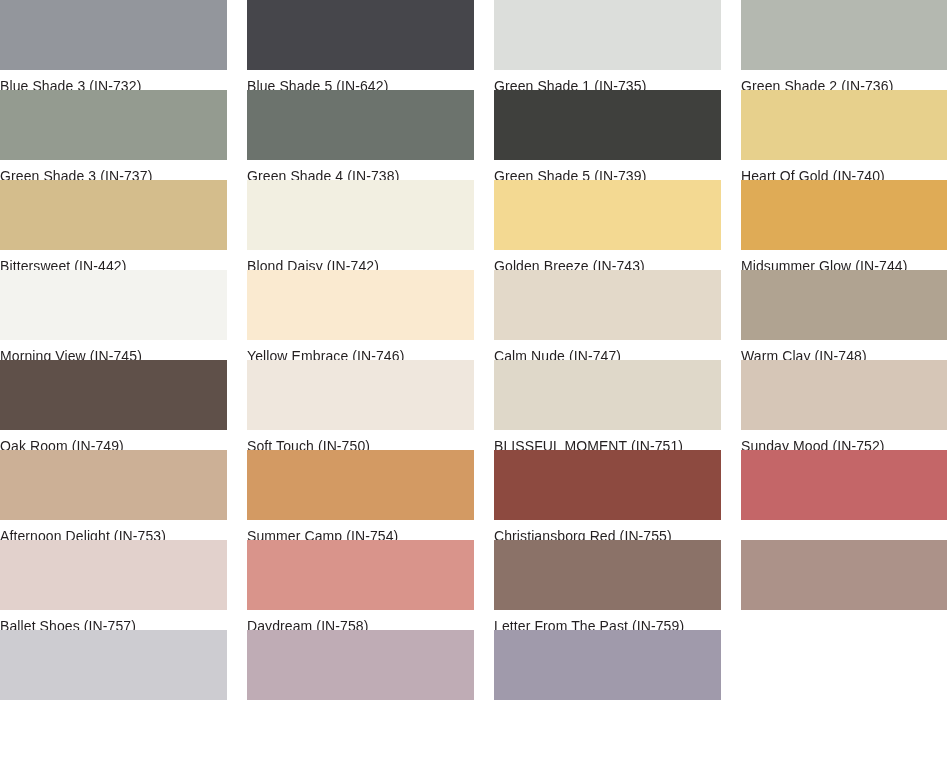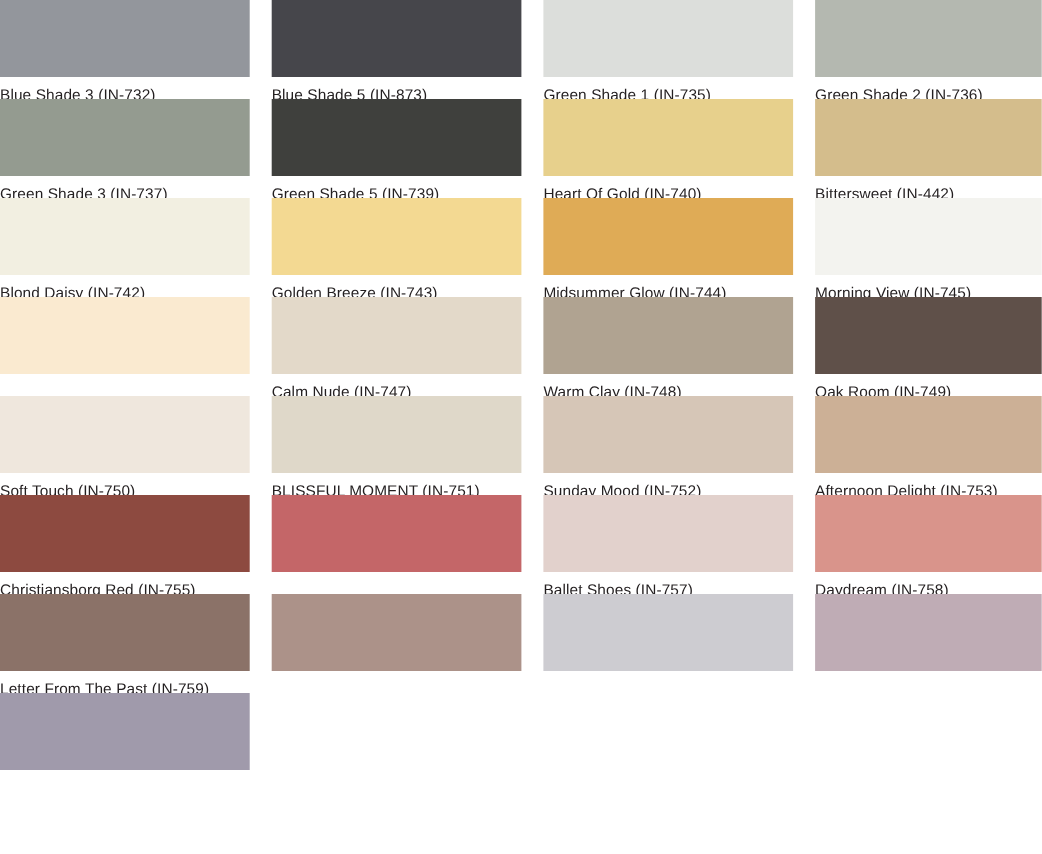--- a/index.html
+++ b/index.html
@@ -58,33 +58,37 @@
 </head>
 <body style="background: rgb(255, 255, 255);">
 
 <div id="swatch-grid">
     <div class="swatch-cell">
       <div class="swatch-chip" style="background-color: rgb(147, 150, 156);"></div>
       <div class="swatch-label">Blue Shade 3 (IN-732)</div>
     </div>
     <div class="swatch-cell">
       <div class="swatch-chip" style="background-color: rgb(70, 70, 75);"></div>
-      <div class="swatch-label">Blue Shade 5 (IN-873)</div>
+      <div class="swatch-label">Blue Shade 5 (IN-642)</div>
     </div>
     <div class="swatch-cell">
       <div class="swatch-chip" style="background-color: rgb(220, 222, 219);"></div>
       <div class="swatch-label">Green Shade 1 (IN-735)</div>
     </div>
     <div class="swatch-cell">
       <div class="swatch-chip" style="background-color: rgb(180, 184, 176);"></div>
       <div class="swatch-label">Green Shade 2 (IN-736)</div>
     </div>
     <div class="swatch-cell">
       <div class="swatch-chip" style="background-color: rgb(148, 155, 144);"></div>
       <div class="swatch-label">Green Shade 3 (IN-737)</div>
+    </div>
+    <div class="swatch-cell">
+      <div class="swatch-chip" style="background-color: rgb(108, 115, 109);"></div>
+      <div class="swatch-label">Green Shade 4 (IN-738)</div>
     </div>
     <div class="swatch-cell">
       <div class="swatch-chip" style="background-color: rgb(63, 64, 61);"></div>
       <div class="swatch-label">Green Shade 5 (IN-739)</div>
     </div>
     <div class="swatch-cell">
       <div class="swatch-chip" style="background-color: rgb(231, 208, 140);"></div>
       <div class="swatch-label">Heart Of Gold (IN-740)</div>
     </div>
     <div class="swatch-cell">
@@ -102,20 +106,21 @@
     <div class="swatch-cell">
       <div class="swatch-chip" style="background-color: rgb(223, 171, 86);"></div>
       <div class="swatch-label">Midsummer Glow (IN-744)</div>
     </div>
     <div class="swatch-cell">
       <div class="swatch-chip" style="background-color: rgb(243, 243, 239);"></div>
       <div class="swatch-label">Morning View (IN-745)</div>
     </div>
     <div class="swatch-cell">
       <div class="swatch-chip" style="background-color: rgb(250, 234, 208);"></div>
+      <div class="swatch-label">Yellow Embrace (IN-746)</div>
     </div>
     <div class="swatch-cell">
       <div class="swatch-chip" style="background-color: rgb(227, 217, 201);"></div>
       <div class="swatch-label">Calm Nude (IN-747)</div>
     </div>
     <div class="swatch-cell">
       <div class="swatch-chip" style="background-color: rgb(176, 163, 145);"></div>
       <div class="swatch-label">Warm Clay (IN-748)</div>
     </div>
     <div class="swatch-cell">
@@ -130,20 +135,24 @@
       <div class="swatch-chip" style="background-color: rgb(223, 216, 201);"></div>
       <div class="swatch-label">BLISSFUL MOMENT (IN-751)</div>
     </div>
     <div class="swatch-cell">
       <div class="swatch-chip" style="background-color: rgb(214, 198, 183);"></div>
       <div class="swatch-label">Sunday Mood (IN-752)</div>
     </div>
     <div class="swatch-cell">
       <div class="swatch-chip" style="background-color: rgb(204, 176, 150);"></div>
       <div class="swatch-label">Afternoon Delight (IN-753)</div>
+    </div>
+    <div class="swatch-cell">
+      <div class="swatch-chip" style="background-color: rgb(211, 154, 99);"></div>
+      <div class="swatch-label">Summer Camp (IN-754)</div>
     </div>
     <div class="swatch-cell">
       <div class="swatch-chip" style="background-color: rgb(141, 74, 64);"></div>
       <div class="swatch-label">Christiansborg Red (IN-755)</div>
     </div>
     <div class="swatch-cell">
       <div class="swatch-chip" style="background-color: rgb(196, 102, 104);"></div>
     </div>
     <div class="swatch-cell">
       <div class="swatch-chip" style="background-color: rgb(226, 209, 204);"></div>

